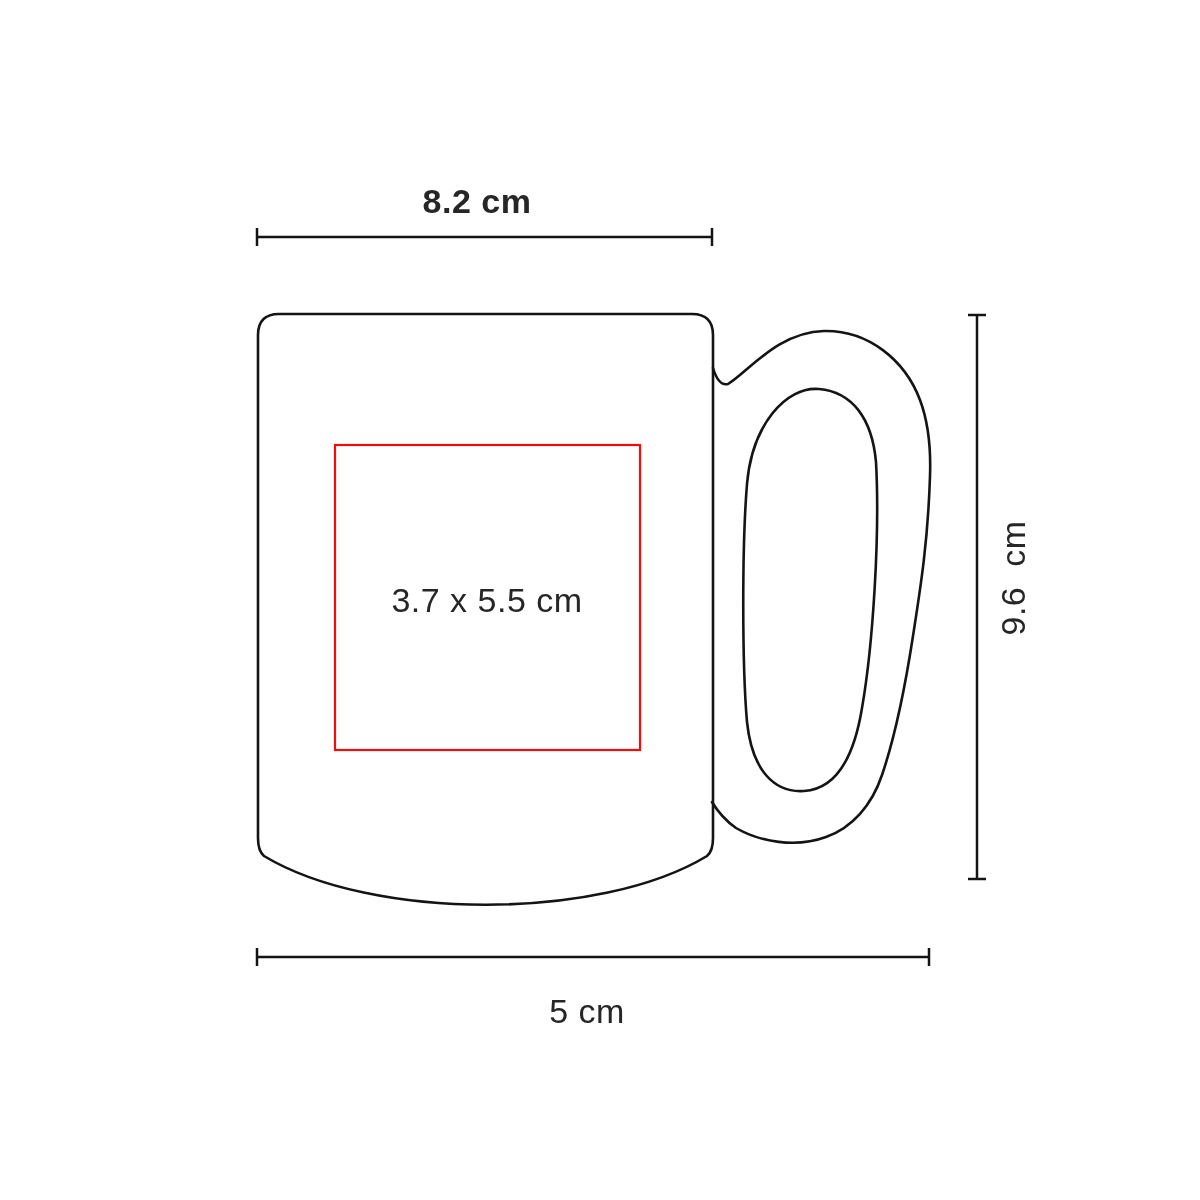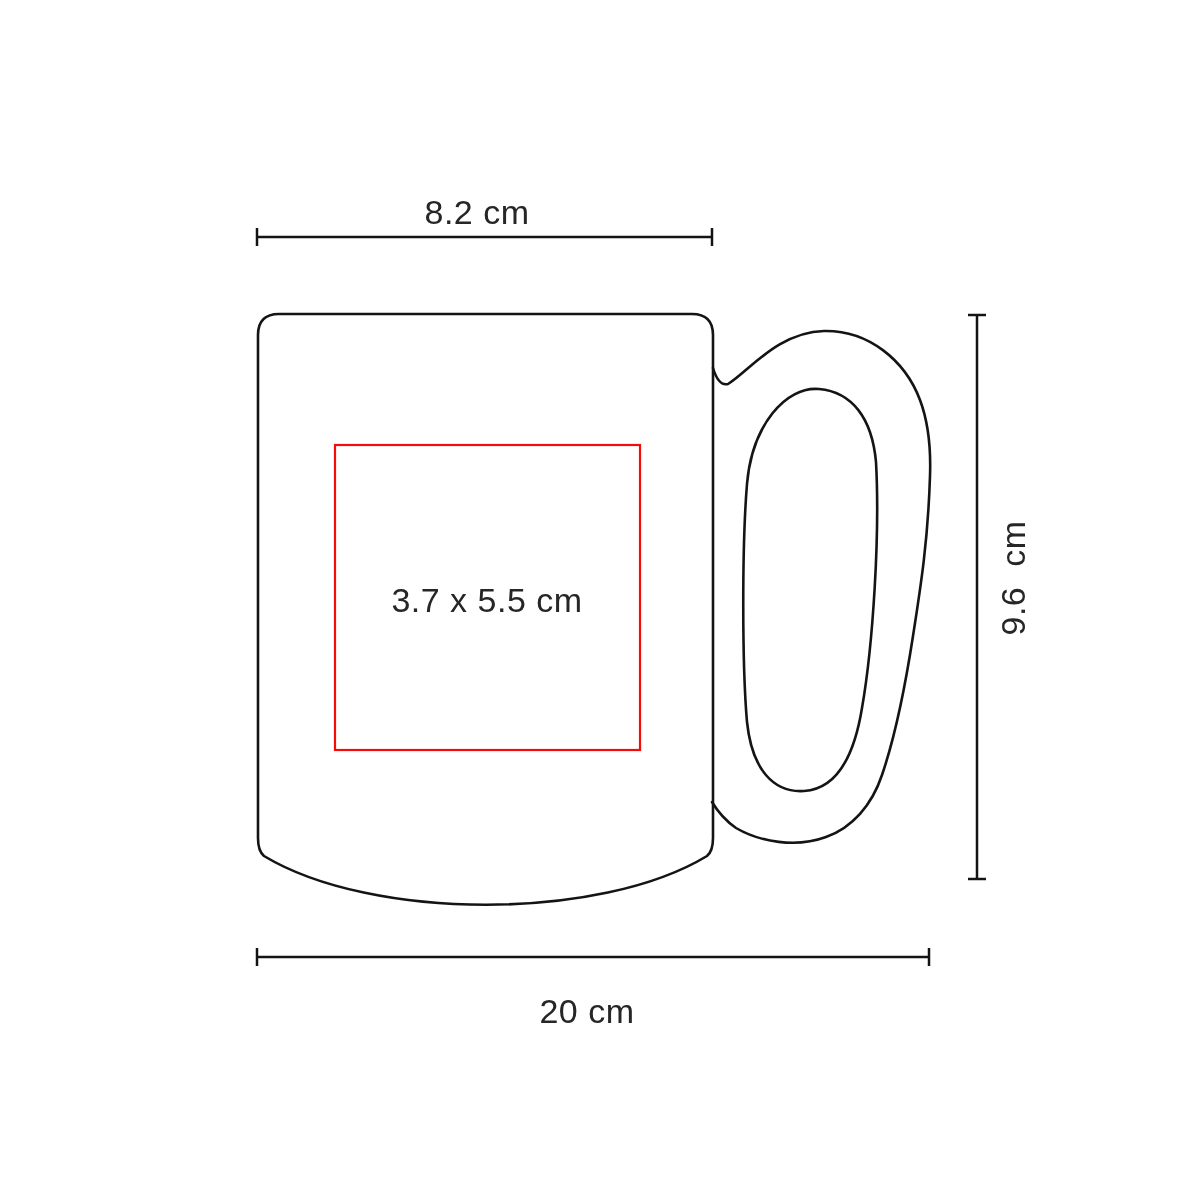--- a/index.html
+++ b/index.html
@@ -100,21 +100,21 @@
 
     <line class="dim" x1="977" y1="315" x2="977" y2="879"></line>
     <line class="dim" x1="968" y1="315" x2="986" y2="315"></line>
     <line class="dim" x1="968" y1="879" x2="986" y2="879"></line>
 
     <line class="dim" x1="257" y1="957" x2="929" y2="957"></line>
     <line class="dim" x1="257" y1="948" x2="257" y2="966"></line>
     <line class="dim" x1="929" y1="948" x2="929" y2="966"></line>
   </svg>
 
-  <div class="label" style="left:477px; top:212px;">8.2 cm</div>
+  <div class="label" style="left:477px; top:201px;font-weight:bold;">8.2 cm</div>
 
   <div class="label label-rotated" style="left:1013px; top:578px;">9.6 cm</div>
 
-  <div class="label" style="left:587px; top:1011px;">20 cm</div>
+  <div class="label" style="left:587px; top:1011px;">5 cm</div>
 
   <div class="label" style="left:487px; top:600px;">3.7 x 5.5 cm</div>
 
 </div>
 
 </body></html>

